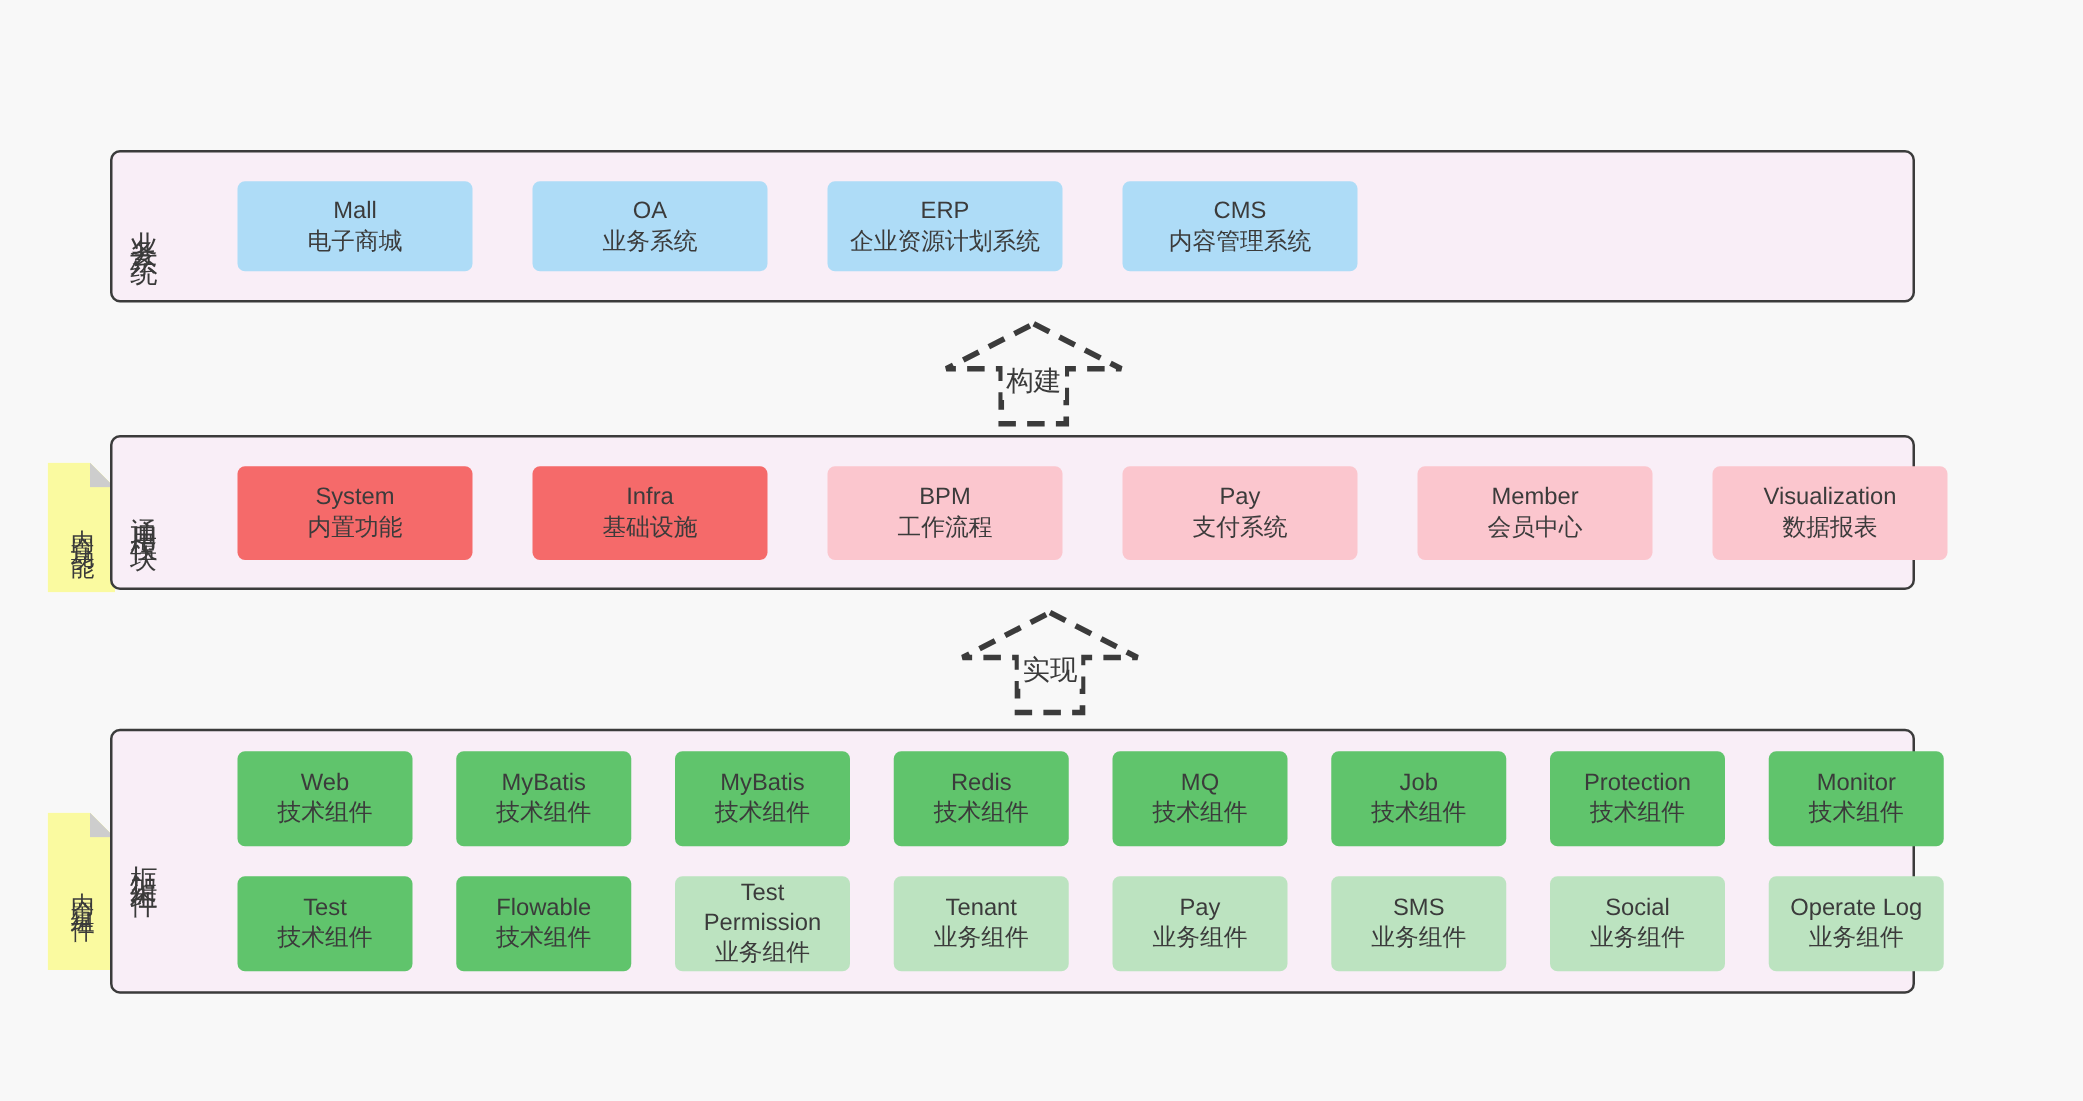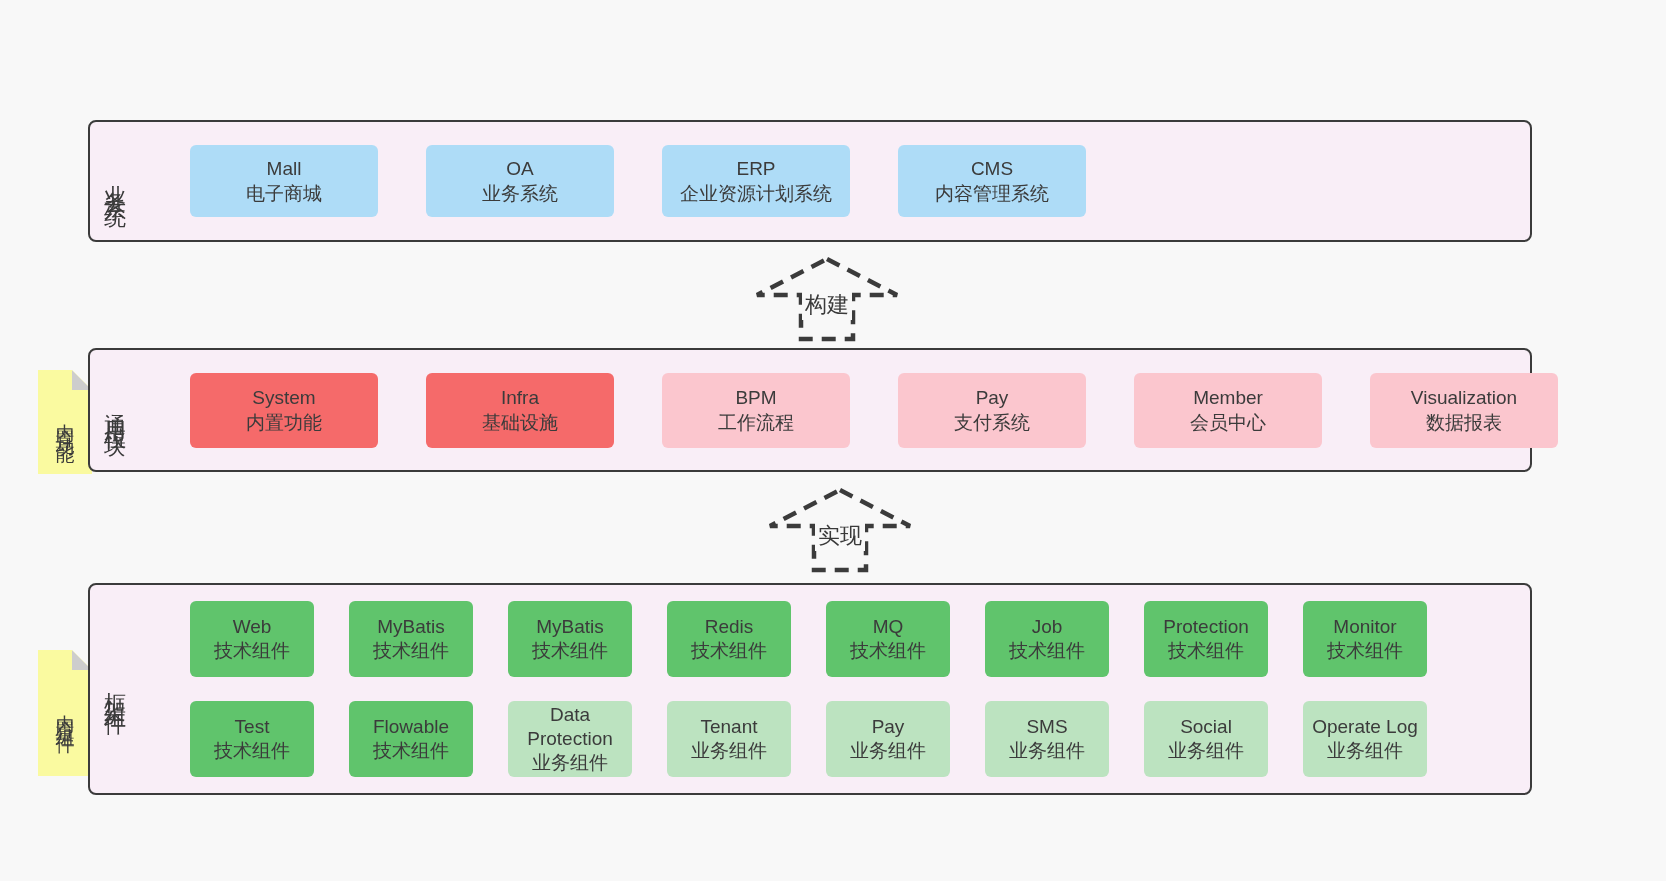--- a/index.html
+++ b/index.html
@@ -27,21 +27,21 @@
     display:flex;align-items:center;gap:48px;margin-left:44px;
   }
   .box{
     display:flex;flex-direction:column;align-items:center;justify-content:center;
     text-align:center;border-radius:6px;box-sizing:border-box;padding:2px 4px;
     font-size:19px;line-height:25px;color:#3b3b3b;
   }
   .box .en,.box .zh{display:block;}
   .box.big{width:188px;height:72px;}
   #panel-modules .box.big{height:75px;}
-  .box.small{width:124px;height:76px;line-height:24px;}
+  .box.small{width:140px;height:76px;line-height:24px;}
   .blue{background:var(--blue,#aedcf7);}
   .red{background:var(--red,#f56a6a);}
   .pink{background:var(--pink,#fbc6ce);}
   .green{background:var(--green,#60c46c);}
   .lightgreen{background:var(--lightgreen,#bce3c0);}
   .rows{
     position:absolute;left:56px;top:0;height:100%;
     display:flex;flex-direction:column;justify-content:center;gap:24px;
   }
   .rows .boxrow{position:static;height:auto;display:flex;gap:35px;}
@@ -192,21 +192,21 @@
     <div class="boxrow">
       <div class="box small green">
         <span class="en">Test</span>
         <span class="zh">技术组件</span>
       </div>
       <div class="box small green">
         <span class="en">Flowable</span>
         <span class="zh">技术组件</span>
       </div>
       <div class="box small lightgreen">
-        <span class="en">Data Protection</span>
+        <span class="en">Test Permission</span>
         <span class="zh">业务组件</span>
       </div>
       <div class="box small lightgreen">
         <span class="en">Tenant</span>
         <span class="zh">业务组件</span>
       </div>
       <div class="box small lightgreen">
         <span class="en">Pay</span>
         <span class="zh">业务组件</span>
       </div>

